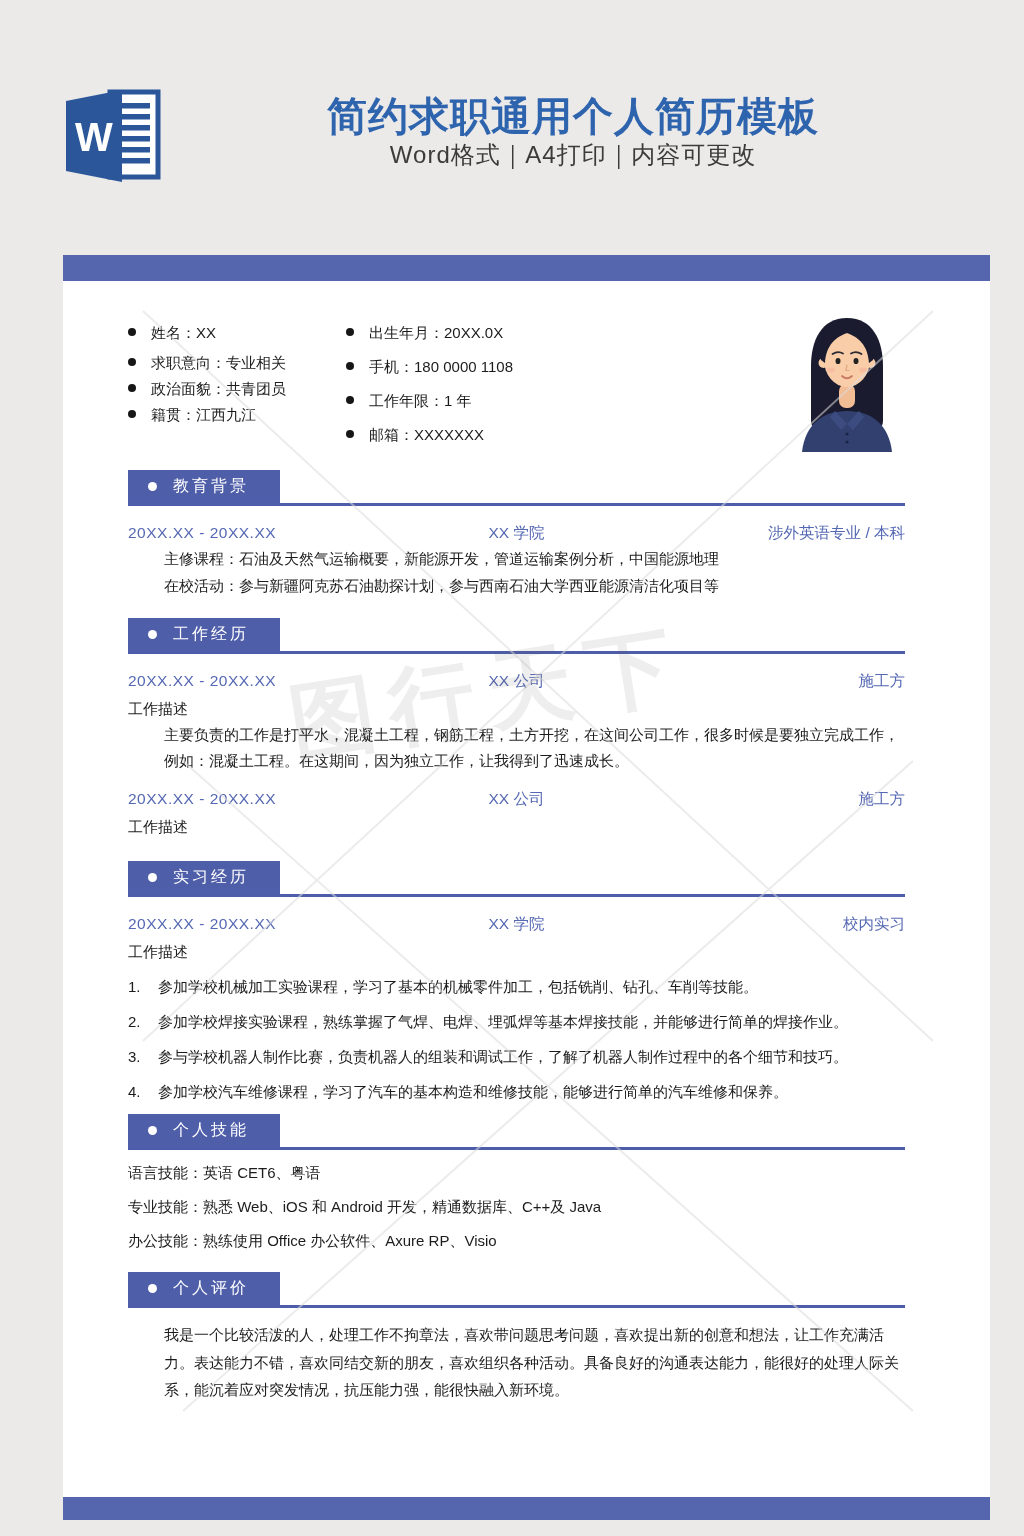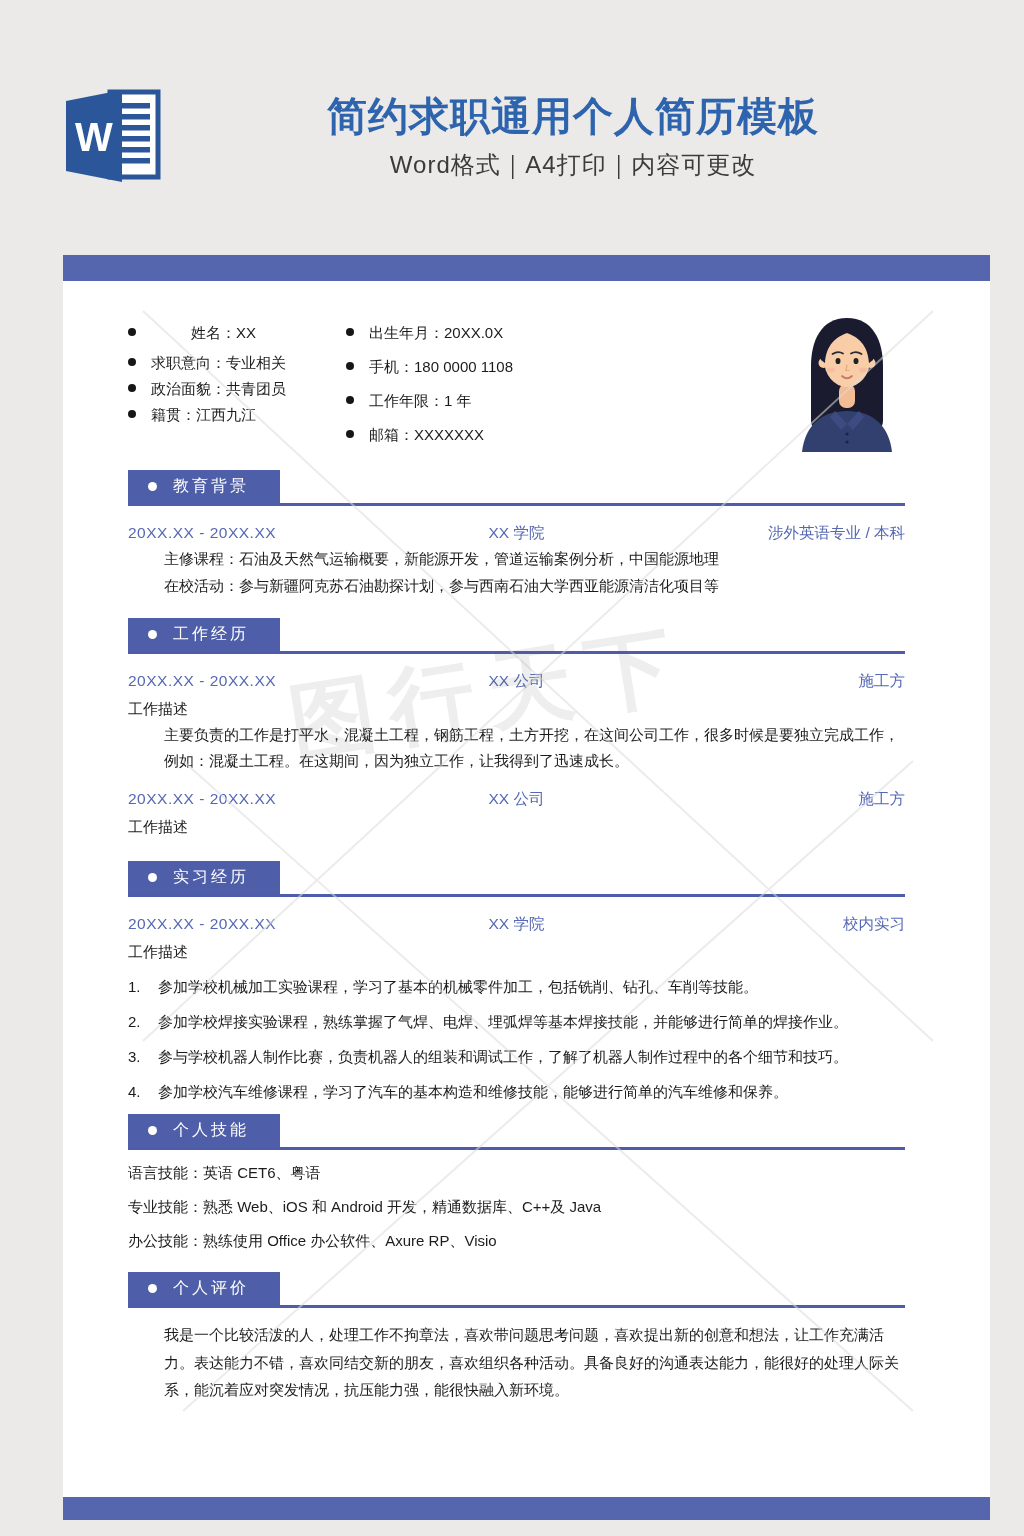--- a/index.html
+++ b/index.html
@@ -8,21 +8,21 @@
   .canvas {
     position: relative; width: 1024px; height: 1536px;
     background: #ebeae8; overflow: hidden; margin: 0 auto;
   }
 
   
   .top-header { position: relative; height: 255px; }
   .word-icon { position: absolute; left: 58px; top: 85px; width: 108px; height: 102px; }
   .header-titles { position: absolute; left: 152px; right: 30px; top: 92px; text-align: center; }
   .tpl-title { font-size: 40px; line-height: 48px; font-weight: bold; color: #2e64ae; letter-spacing: 1px; }
-  .tpl-subtitle { margin-top: 10px; font-size: 24px; line-height: 30px; color: #3b3b3b; letter-spacing: 1px; }
+  .tpl-subtitle { font-size: 24px; line-height: 30px; color: #3b3b3b; letter-spacing: 1px; }
 
   
   .page { position: absolute; left: 63px; top: 255px; width: 927px; }
   .page-bar { height: 26px; background: #5566af; }
   .page-bar.bottom { height: 23px; }
   .page-body {
     position: relative; background: #ffffff; height: 1216px;
     padding: 0 85px 0 65px; overflow: hidden;
   }
 
@@ -37,21 +37,21 @@
   
   .profile { display: flex; padding-top: 40px; }
   .plist { list-style: none; }
   .plist li { display: flex; align-items: baseline; font-size: 15px; color: #1c1c1c; }
   .plist .dot {
     width: 8px; height: 8px; border-radius: 50%; background: #161616;
     flex: 0 0 auto; margin-right: 15px; position: relative; top: -2px;
   }
   .plist.left { width: 218px; }
   .plist.left li { line-height: 23px; margin-bottom: 3px; }
-  .plist.left li:first-child { margin-bottom: 7px; gap: 40px; }
+  .plist.left li:first-child { margin-bottom: 7px; }
   .plist.right { flex: 1; }
   .plist.right li { line-height: 23px; margin-bottom: 11px; }
   .photo { width: 122px; height: 144px; margin-left: auto; margin-right: -3px; margin-top: -13px; }
 
   
   .sec-head { border-bottom: 3px solid #4e5da9; margin-top: 0; }
   .badge {
     display: inline-flex; align-items: center; min-width: 152px; height: 33px;
     background: #4f5ea9; padding: 0 22px 0 20px; text-align: center;
   }

